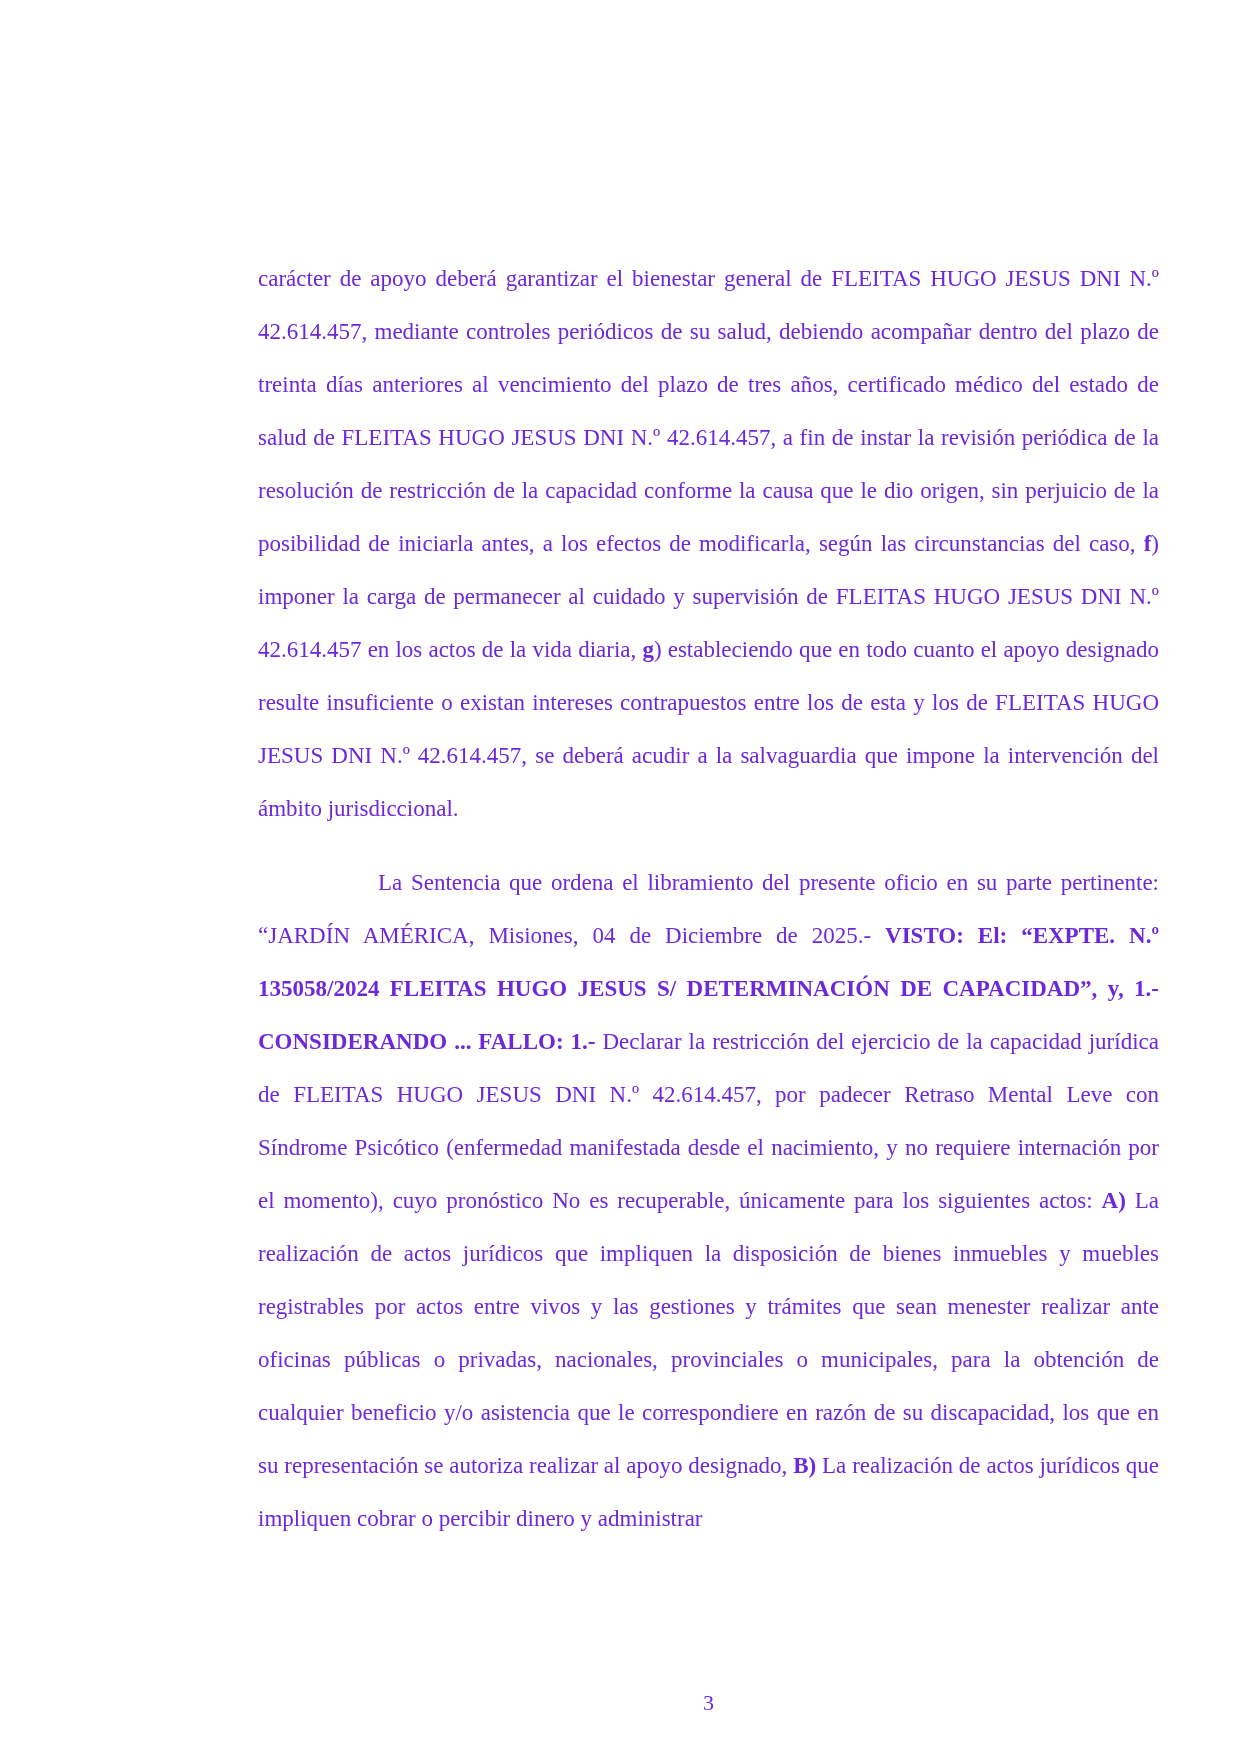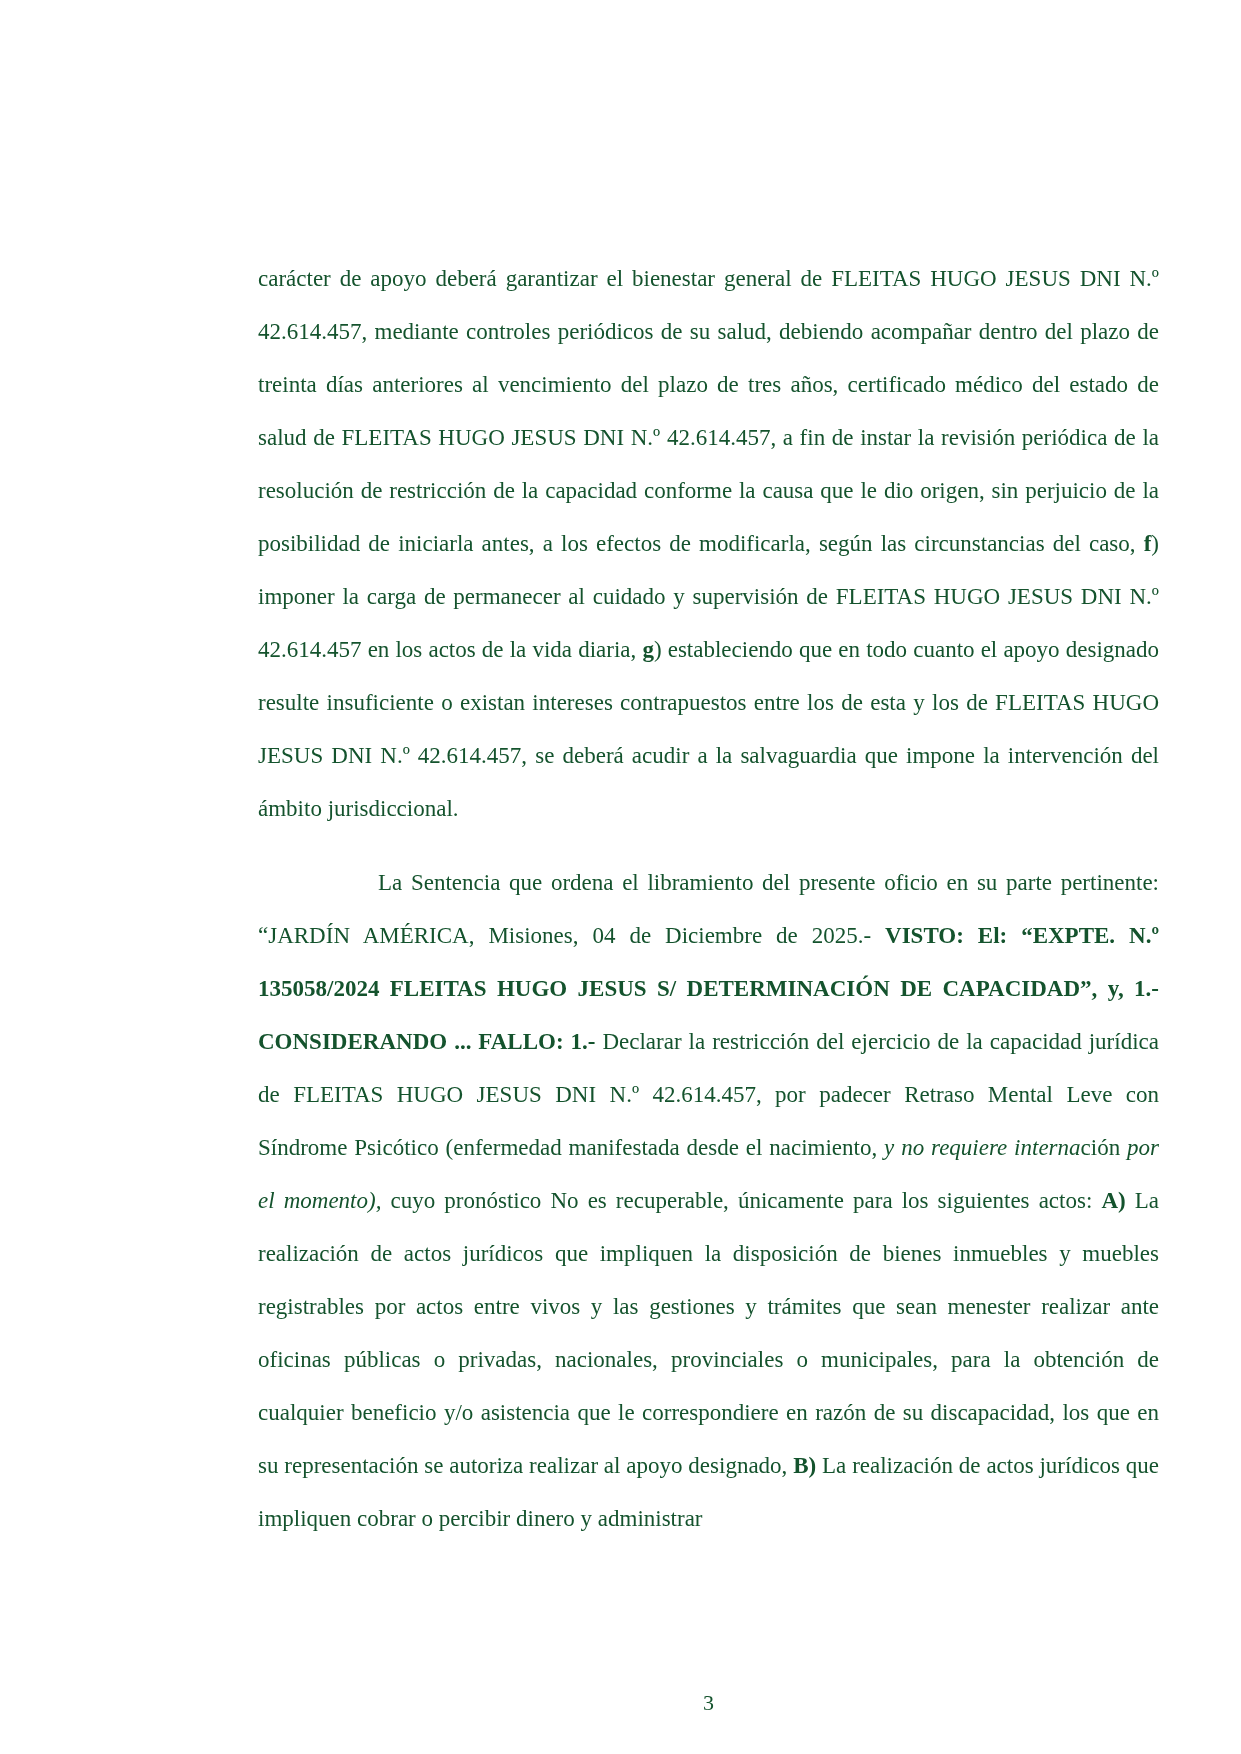--- a/index.html
+++ b/index.html
@@ -7,21 +7,21 @@
     padding: 0;
     background: #ffffff;
   }
   .page {
     position: relative;
     width: 1206px;
     height: 1754px;
     background: #ffffff;
     overflow: hidden;
     font-family: "Liberation Serif", serif;
-    color: #14532d;
+    color: #6d28d9;
   }
   .doc-body {
     position: absolute;
     left: 258px;
     top: 252px;
     width: 901px;
     font-size: 23px;
     line-height: 53px;
     text-align: justify;
   }
@@ -29,21 +29,21 @@
     margin: 0;
     padding: 0;
   }
   .para + .para {
     margin-top: 21px;
   }
   .para.indent {
     text-indent: 120px;
   }
   .b { font-weight: bold; }
-  .i { font-style: italic; }
+  .i { }
   .u { }
   .page-number {
     position: absolute;
     left: 258px;
     top: 1688px;
     width: 901px;
     text-align: center;
     font-size: 22px;
     line-height: 30px;
   }

